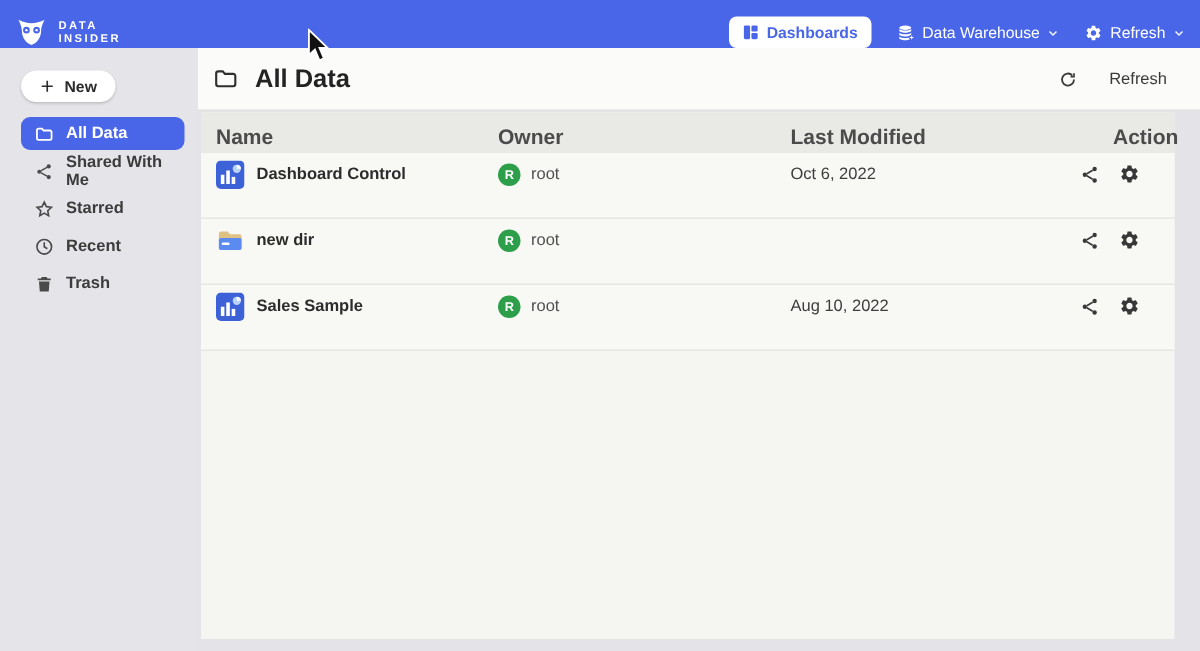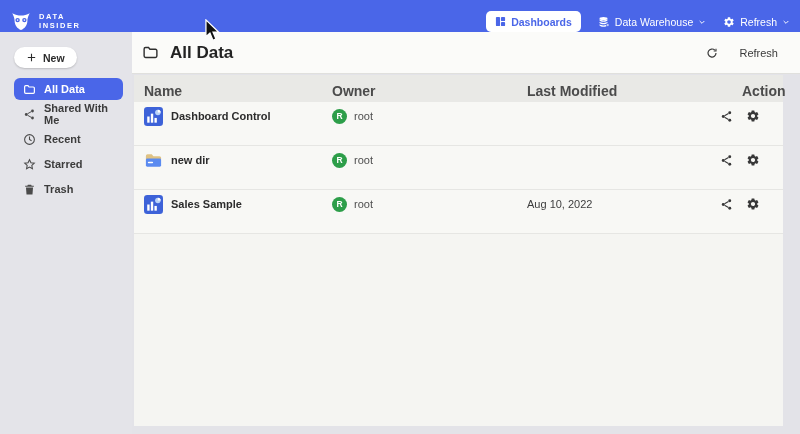--- a/index.html
+++ b/index.html
@@ -172,34 +172,34 @@
               <circle cx="17.5" cy="18.5" r="2.6"></circle>
             <path d="M8.3 13.3l7 4M15.3 6.7l-7 4" stroke="currentColor" stroke-width="1.8"></path>
           </svg>
         </span>
         <span>Shared With Me</span>
       </div>
 
       <div class="side-item">
         <span class="si">
           <svg width="13" height="13" viewBox="0 0 24 24" fill="none" stroke="currentColor" stroke-width="2">
+              <path d="M12 3.2l2.7 5.6 6.1.8-4.5 4.2 1.1 6-5.4-3-5.4 3 1.1-6L3.2 9.6l6.1-.8z"></path>
+            </svg>
+        </span>
+        <span>Starred</span>
+      </div>
+
+      <div class="side-item">
+        <span class="si">
+          <svg width="13" height="13" viewBox="0 0 24 24" fill="none" stroke="currentColor" stroke-width="2">
               <circle cx="12" cy="12" r="9"></circle>
               <path d="M12 6.5V12l3.8 2.4"></path>
             </svg>
         </span>
         <span>Recent</span>
-      </div>
-
-      <div class="side-item">
-        <span class="si">
-          <svg width="13" height="13" viewBox="0 0 24 24" fill="none" stroke="currentColor" stroke-width="2">
-              <path d="M12 3.2l2.7 5.6 6.1.8-4.5 4.2 1.1 6-5.4-3-5.4 3 1.1-6L3.2 9.6l6.1-.8z"></path>
-            </svg>
-        </span>
-        <span>Starred</span>
       </div>
 
       <div class="side-item">
         <span class="si">
           <svg width="13" height="13" viewBox="0 0 24 24" fill="currentColor">
               <path d="M9 3h6l1 2h4v2H4V5h4zM5.5 8.5h13L17.5 21h-11z"></path>
             </svg>
         </span>
         <span>Trash</span>
       </div>
@@ -244,20 +244,21 @@
                 <circle cx="14.6" cy="5.8" r="2.9" fill="#b9d3f8"></circle>
                 <path d="M14.6 5.8V2.9a2.9 2.9 0 012.9 2.9z" fill="#fff"></path>
               </svg>
           </span>
           <span class="fname">Dashboard Control</span>
         </span>
         <span class="cell c-owner">
           <span class="avatar">R</span>
           <span class="owner-name">root</span>
         </span>
+        <span class="cell c-mod">Oct 6, 2022</span>
         <span class="cell c-action">
           <span class="act">
             <svg width="13" height="13" viewBox="0 0 24 24" fill="currentColor">
                 <circle cx="18" cy="5" r="2.7"></circle>
                 <circle cx="6" cy="12" r="2.7"></circle>
                 <circle cx="18" cy="19" r="2.7"></circle>
                 <path d="M8.4 13.3l7.2 4.2M15.6 6.5L8.4 10.7" stroke="currentColor" stroke-width="2"></path>
               </svg>
           </span>
           <span class="act">

